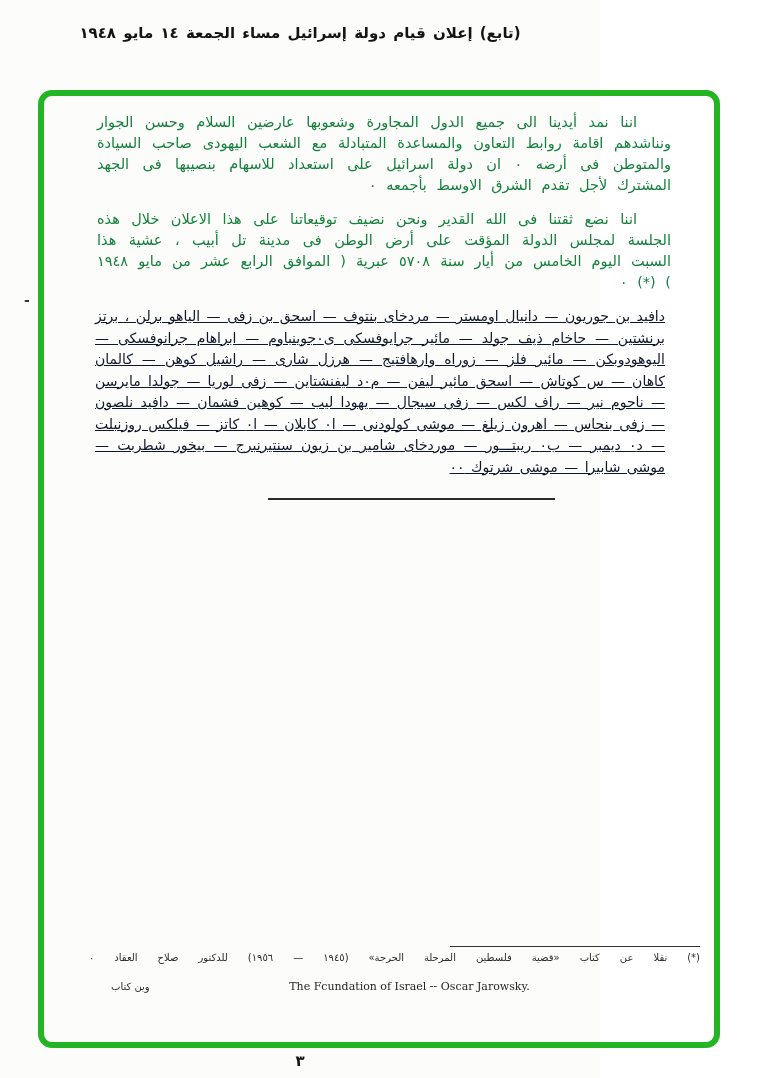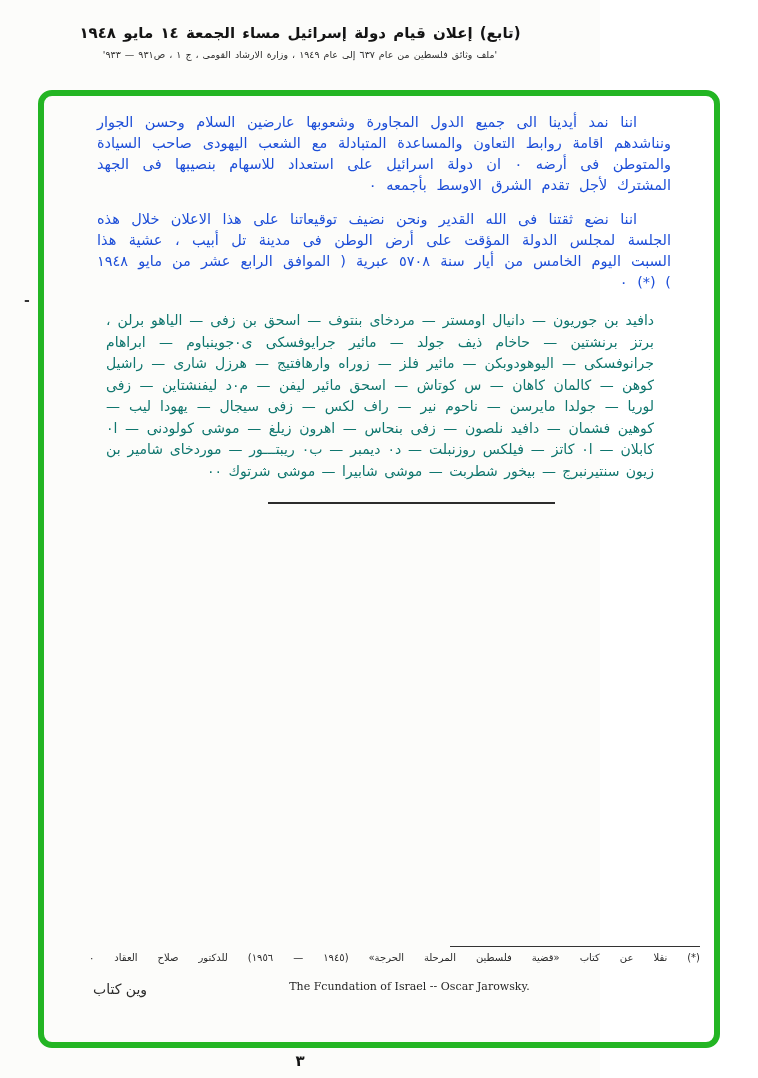--- a/index.html
+++ b/index.html
@@ -42,38 +42,39 @@
     top: 16px; right: 43px; left: 45px;
     direction: rtl;
   }
   .para {
     font-size: 14.5px;
     line-height: 21px;
     text-align: justify;
     text-indent: 34px;
     word-spacing: 5px;
     margin: 0 0 13px 8px;
-    color: #1d4ed8;
+    color: #15803d;
   }
   .sig-heading {
     direction: rtl;
     font-size: 18px;
     font-weight: bold;
     margin: 12px 0 12px 0;
     text-align: left;
     padding-left: 370px; 
     color: #161616;
   }
   .signatures {
     font-size: 14px;
     line-height: 21.5px;
     text-align: justify;
     word-spacing: 2px;
-    margin: 17px;
-    color: #0f766e;
+    margin: 6px;
+    color: #0f172a;
+    text-decoration: underline;
   }
   .divider {
     width: 287px;
     border-top: 2px solid #2c2c2c;
     margin: 20px 116px 0 181px;
   }
   
   .footnote {
     position: absolute;
     left: 45px; right: 14px; bottom: 46px;
@@ -102,22 +103,22 @@
     display: block;
     font-family: "DejaVu Serif", serif;
     font-size: 11px;
     text-align: center;
     margin-left: 150px;
     margin-right: 120px;
     color: #262626;
   }
   .footnote-side {
     position: absolute;
-    left: 4px; top: 1px;
-    font-size: 14px;
+    left: 22px; top: 1px;
+    font-size: 10px;
     direction: rtl;
     color: #2b2b2b;
   }
   
   .margin-mark {
     position: absolute;
     left: 24px; top: 292px;
     font-size: 14px; font-weight: bold; color: #333;
   }
   .page-number {
@@ -127,21 +128,20 @@
     font-size: 15px; font-weight: bold; color: #141414;
   }
 </style>
 </head>
 <body>
 
 <div class="page">
 
   <div class="doc-header">
     <div class="doc-title">(تابع) إعلان قيام دولة إسرائيل مساء الجمعة ١٤ مايو ١٩٤٨</div>
-    <div class="doc-source">'ملف وثائق فلسطين من عام ٦٣٧ إلى عام ١٩٤٩ ، وزارة الارشاد القومى ، ج ١ ، ص٩٣١ — ٩٣٣'</div>
   </div>
 
   <div class="highlight-box" style="border-color: rgb(35, 181, 35);">
     <div class="content">
       <p class="para">اننا نمد أيدينا الى جميع الدول المجاورة وشعوبها عارضين السلام وحسن الجوار ونناشدهم اقامة روابط التعاون والمساعدة المتبادلة مع الشعب اليهودى صاحب السيادة والمتوطن فى أرضه ٠ ان دولة اسرائيل على استعداد للاسهام بنصيبها فى الجهد المشترك لأجل تقدم الشرق الاوسط بأجمعه ٠</p>
       <p class="para">اننا نضع ثقتنا فى الله القدير ونحن نضيف توقيعاتنا على هذا الاعلان خلال هذه الجلسة لمجلس الدولة المؤقت على أرض الوطن فى مدينة تل أبيب ، عشية هذا السبت اليوم الخامس من أيار سنة ٥٧٠٨ عبرية ( الموافق الرابع عشر من مايو ١٩٤٨ ) (*) ٠</p>
 
 
       <p class="signatures">دافيد بن جوريون — دانيال اومستر — مردخاى بنتوف — اسحق بن زفى — الياهو برلن ، برتز برنشتين — حاخام ذيف جولد — مائير جرايوفسكى ى٠جوينباوم — ابراهام جرانوفسكى — اليوهودوبكن — مائير فلز — زوراه وارهافتيج — هرزل شارى — راشيل كوهن — كالمان كاهان — س كوتاش — اسحق مائير ليفن — م٠د ليفنشتاين — زفى لوريا — جولدا مايرسن — ناحوم نير — راف لكس — زفى سيجال — يهودا ليب — كوهين فشمان — دافيد نلصون — زفى بنحاس — اهرون زيلغ — موشى كولودنى — ا٠ كابلان — ا٠ كاتز — فيلكس روزنبلت — د٠ ديمبر — ب٠ ريبتـــور — موردخاى شامير بن زيون سنتيرنبرج — بيخور شطربت — موشى شابيرا — موشى شرتوك ٠٠</p>
 

